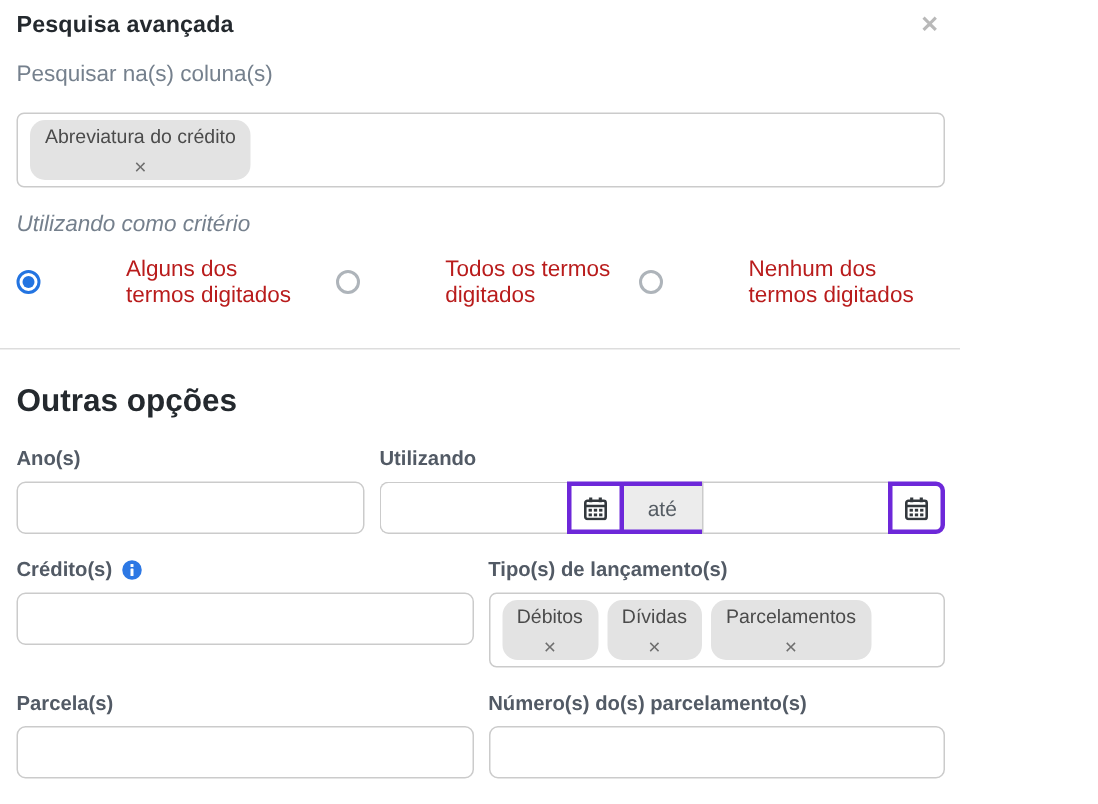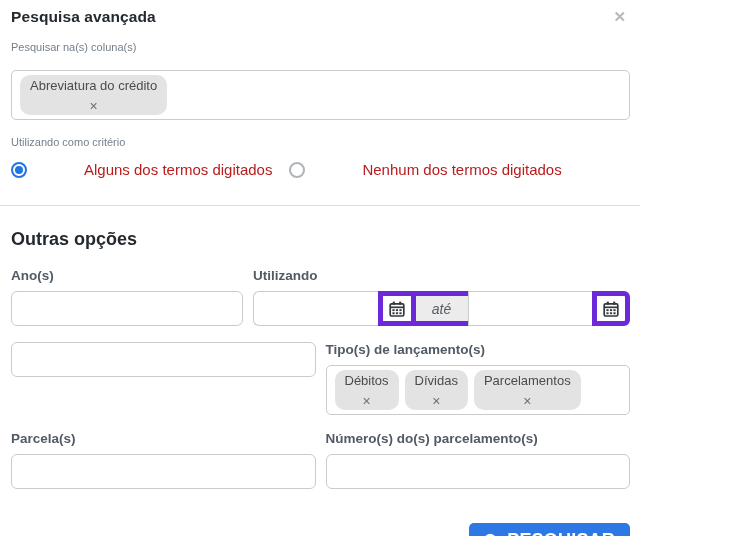--- a/index.html
+++ b/index.html
@@ -11,23 +11,23 @@
     overflow: hidden;
   }
   .modal { padding: 8px 10px 0 11px; width: 640px; height: 536px; }
 
   
   .modal-header { display: flex; align-items: flex-start; justify-content: space-between; margin-bottom: 15px; }
   .modal-title { font-size: 15.5px; font-weight: 700; color: #24292e; letter-spacing: .1px; }
   .close-x { font-size: 15px; font-weight: 700; color: #b9b9b9; cursor: pointer; line-height: 14px; padding: 2px 4px; }
 
   
-  .muted-label { font-size: 11px; color: #75808d; }
+  .muted-label { font-size: 15px; color: #75808d; }
   .lbl-cols { margin-bottom: 17px; }
-  .lbl-crit { margin-bottom: 13px; }
+  .lbl-crit { margin-bottom: 13px; font-style: italic; }
 
   
   .tagbox {
     border: 1px solid #cbcbcb; border-radius: 5px; background: #fff;
     min-height: 34px; display: flex; align-items: center; gap: 6px;
     padding: 4px 8px; margin-bottom: 16px;
   }
   .tag {
     background: #e3e3e3; color: #4b4b4b; border-radius: 10px;
     font-size: 13px; padding: 3px 10px; display: inline-flex; align-items: center; gap: 7px;
@@ -45,43 +45,43 @@
     display: inline-flex; align-items: center; justify-content: center;
   }
   .radio-item.selected .radio-circle { border-color: #2374e1; }
   .radio-item.selected .radio-circle::after {
     content: ""; width: 8px; height: 8px; border-radius: 50%; background: #2374e1;
   }
   .radio-label { font-size: 15px; color: #b91c1c; margin-left: 48px; }
 
   hr.divider { border: none; border-top: 1px solid #ddd; margin: 27px -10px 0 -11px; }
 
-  .section-heading { font-size: 18px; font-weight: 700; color: #24292e; margin: 23px 0 18px; }
+  .section-heading { font-size: 21px; font-weight: 700; color: #24292e; margin: 23px 0 18px; }
 
   
   .form-row { display: flex; gap: 10px; margin-bottom: 16px; }
   .col-ano { width: 232px; flex: 0 0 auto; }
   .col-flex { flex: 1 1 0; min-width: 0; }
   .field-label {
     font-size: 13.5px; font-weight: 700; color: #525a65;
     margin-bottom: 8px; display: flex; align-items: center; gap: 6px;
   }
   .text-input {
     width: 100%; height: 35px; border: 1px solid #cbcbcb; border-radius: 6px;
     padding: 0 10px; font-size: 14px; font-family: "Liberation Sans", sans-serif;
     color: #3e444c; background: #fff; outline: none;
   }
 
   
   .input-group { display: flex; width: 100%; height: 35px; }
   .input-group .text-input { border-radius: 0; flex: 1 1 0; min-width: 0; border-right: none; }
   .input-group .text-input:first-child { border-radius: 6px 0 0 6px; }
   .addon {
-    border: 5px solid #6d28d9; display: flex; align-items: center; justify-content: center;
-    flex: 0 0 auto; background: #fff; font-style: italic;
+    border: 3px solid #6d28d9; display: flex; align-items: center; justify-content: center;
+    flex: 0 0 auto; background: #fff;
   }
   .addon.cal { width: 38px; cursor: pointer; }
   .addon.cal.end { border-radius: 0 6px 6px 0; }
   .addon.sep { width: 52px; background: #ececec; font-size: 14px; color: #555c63; border-left: none; border-right: none; }
 
   
   .info-icon { display: inline-flex; }
 
   
   .footer { display: flex; justify-content: flex-end; margin-top: 34px; }
@@ -110,20 +110,24 @@
       <span class="tag-x">×</span>
     </span>
   </div>
 
   <div class="muted-label lbl-crit">Utilizando como critério</div>
 
   <div class="radio-row">
     <label class="radio-item selected">
       <span class="radio-circle"></span>
       <span class="radio-label">Alguns dos termos digitados</span>
+    </label>
+    <label class="radio-item">
+      <span class="radio-circle"></span>
+      <span class="radio-label">Todos os termos digitados</span>
     </label>
     <label class="radio-item">
       <span class="radio-circle"></span>
       <span class="radio-label">Nenhum dos termos digitados</span>
     </label>
   </div>
 
   <hr class="divider">
 
   <div class="section-heading">Outras opções</div>
@@ -166,20 +170,30 @@
             <rect x="6.9" y="11.3" width="2.2" height="1.9" fill="#33383d"></rect>
             <rect x="10.4" y="11.3" width="2.2" height="1.9" fill="#33383d"></rect>
           </svg>
         </span>
       </div>
     </div>
   </div>
 
   <div class="form-row">
     <div class="col-flex">
+      <div class="field-label">
+        <span>Crédito(s)</span>
+        <span class="info-icon">
+          <svg width="14" height="14" viewBox="0 0 14 14">
+            <circle cx="7" cy="7" r="6.5" fill="#2d78e4"></circle>
+            <rect x="6" y="3" width="2" height="2" rx="0.4" fill="#fff"></rect>
+            <rect x="6" y="6" width="2" height="5" rx="0.4" fill="#fff"></rect>
+          </svg>
+        </span>
+      </div>
       <input class="text-input" type="text" value="" style="">
     </div>
     <div class="col-flex">
       <div class="field-label">Tipo(s) de lançamento(s)</div>
       <div class="tagbox" style="margin-bottom:0;">
         <span class="tag">
           <span>Débitos</span>
           <span class="tag-x">×</span>
         </span>
         <span class="tag">

